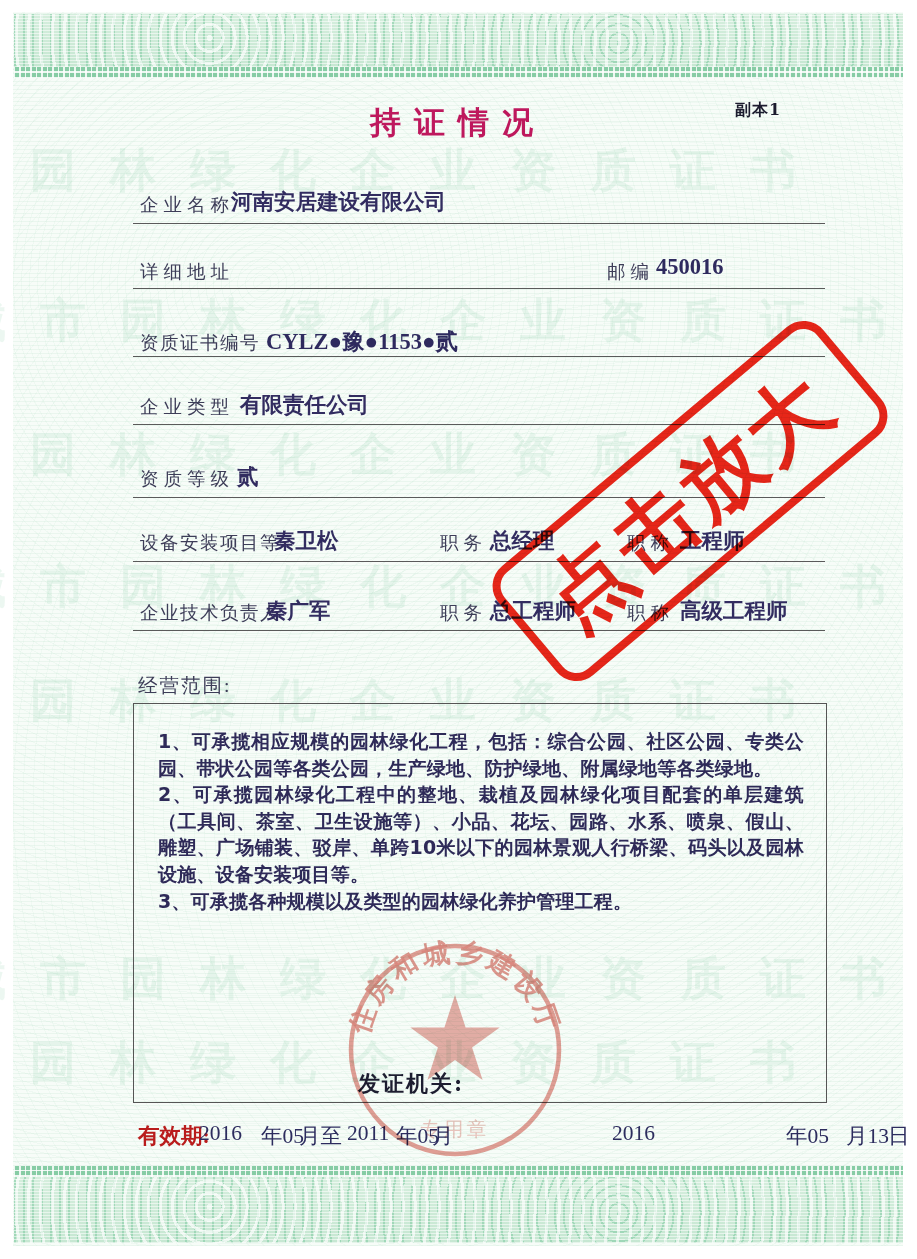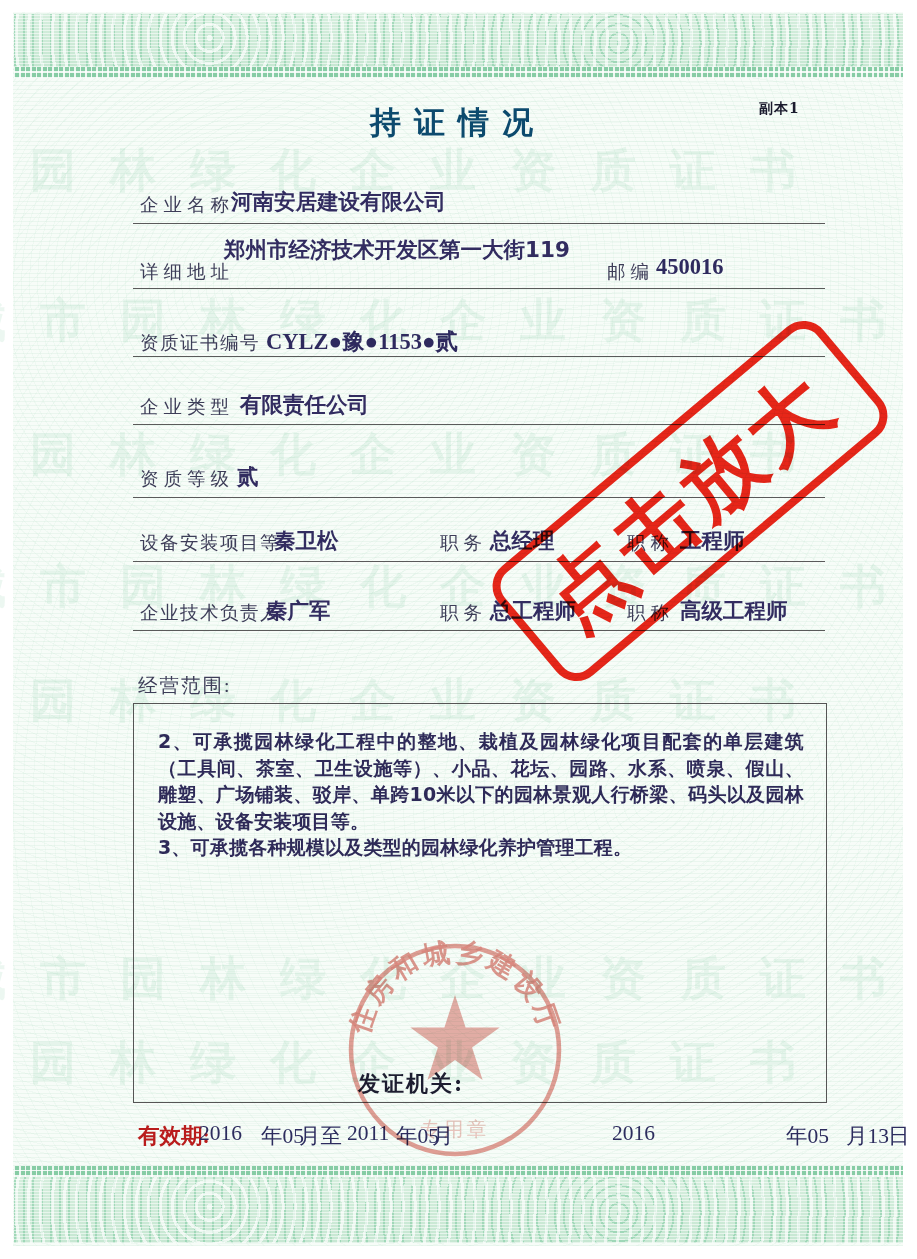--- a/index.html
+++ b/index.html
@@ -38,23 +38,23 @@
   .wm4{left:-40px;top:556px;}
   .wm5{left:-130px;top:670px;}
   .wm6{left:-40px;top:948px;}
   .wm7{left:-130px;top:1032px;}
 
   
   .doc{position:absolute;inset:0;z-index:2;}
   .abs{position:absolute;white-space:nowrap;}
   .title{left:333px;top:102px;width:250px;text-align:center;
          font-family:"DejaVu Serif",serif;font-weight:bold;font-size:31px;
-         letter-spacing:13px;color:#0c4a6e;}
-  .copy{left:759px;top:100px;font-family:"DejaVu Serif",serif;font-weight:bold;
-        font-size:14px;color:#1b1b2e;letter-spacing:1px;}
+         letter-spacing:13px;color:#be185d;}
+  .copy{left:735px;top:100px;font-family:"DejaVu Serif",serif;font-weight:bold;
+        font-size:16px;color:#1b1b2e;letter-spacing:1px;}
   .label{font-family:"Liberation Serif",serif;font-size:18.5px;color:#3d3d58;letter-spacing:1.5px;}
   .sp{letter-spacing:5px;}
   .value{font-family:"DejaVu Sans",sans-serif;font-weight:bold;font-size:21.5px;color:#322c60;}
   .mono{font-family:"Liberation Serif",serif;font-weight:bold;font-size:22.5px;color:#2e2a5e;}
   .hline{position:absolute;left:133px;width:692px;height:0;border-top:1.6px solid #5a5a5a;}
 
   .r-company-label{left:140px;top:192px;}
   .r-company-value{left:231px;top:187px;}
   .line1{top:223px;}
   .r-addr-value{left:224px;top:235px;}
@@ -132,21 +132,20 @@
 <div class="band band-bottom"></div>
 
 <div class="doc">
   <div class="abs title">持证情况</div>
   <div class="abs copy">副本1</div>
 
   <span class="abs label sp r-company-label">企业名称</span>
   <span class="abs value r-company-value">河南安居建设有限公司</span>
   <div class="hline line1"></div>
 
-  <span class="abs value r-addr-value">郑州市经济技术开发区第一大街119</span>
   <span class="abs label sp r-addr-label">详细地址</span>
   <span class="abs label sp r-post-label">邮编</span>
   <span class="abs mono r-post-value">450016</span>
   <div class="hline line2"></div>
 
   <span class="abs label r-cert-label">资质证书编号</span>
   <span class="abs mono r-cert-value">CYLZ●豫●1153●贰</span>
   <div class="hline line3"></div>
 
   <span class="abs label sp r-type-label">企业类型</span>
@@ -169,20 +168,21 @@
   <span class="abs value r-tech-name">秦广军</span>
   <span class="abs label sp r-tech-dutyl">职务</span>
   <span class="abs value r-tech-duty">总工程师</span>
   <span class="abs label sp r-tech-titlel">职称</span>
   <span class="abs value r-tech-title">高级工程师</span>
   <div class="hline line7"></div>
 
   <span class="abs label scope-label">经营范围:</span>
 
   <div class="scope-box">
+    <p>1、可承揽相应规模的园林绿化工程，包括：综合公园、社区公园、专类公园、带状公园等各类公园，生产绿地、防护绿地、附属绿地等各类绿地。</p>
     <p>2、可承揽园林绿化工程中的整地、栽植及园林绿化项目配套的单层建筑（工具间、茶室、卫生设施等）、小品、花坛、园路、水系、喷泉、假山、雕塑、广场铺装、驳岸、单跨10米以下的园林景观人行桥梁、码头以及园林设施、设备安装项目等。</p>
     <p>3、可承揽各种规模以及类型的园林绿化养护管理工程。</p>
   </div>
   <span class="abs issuer">发证机关:</span>
 
   <span class="vseg b v1">有效期:</span>
   <span class="vseg v2">2016</span>
   <span class="vseg v3">年05</span>
   <span class="vseg v4">月至</span>
   <span class="vseg v5">2011</span>

